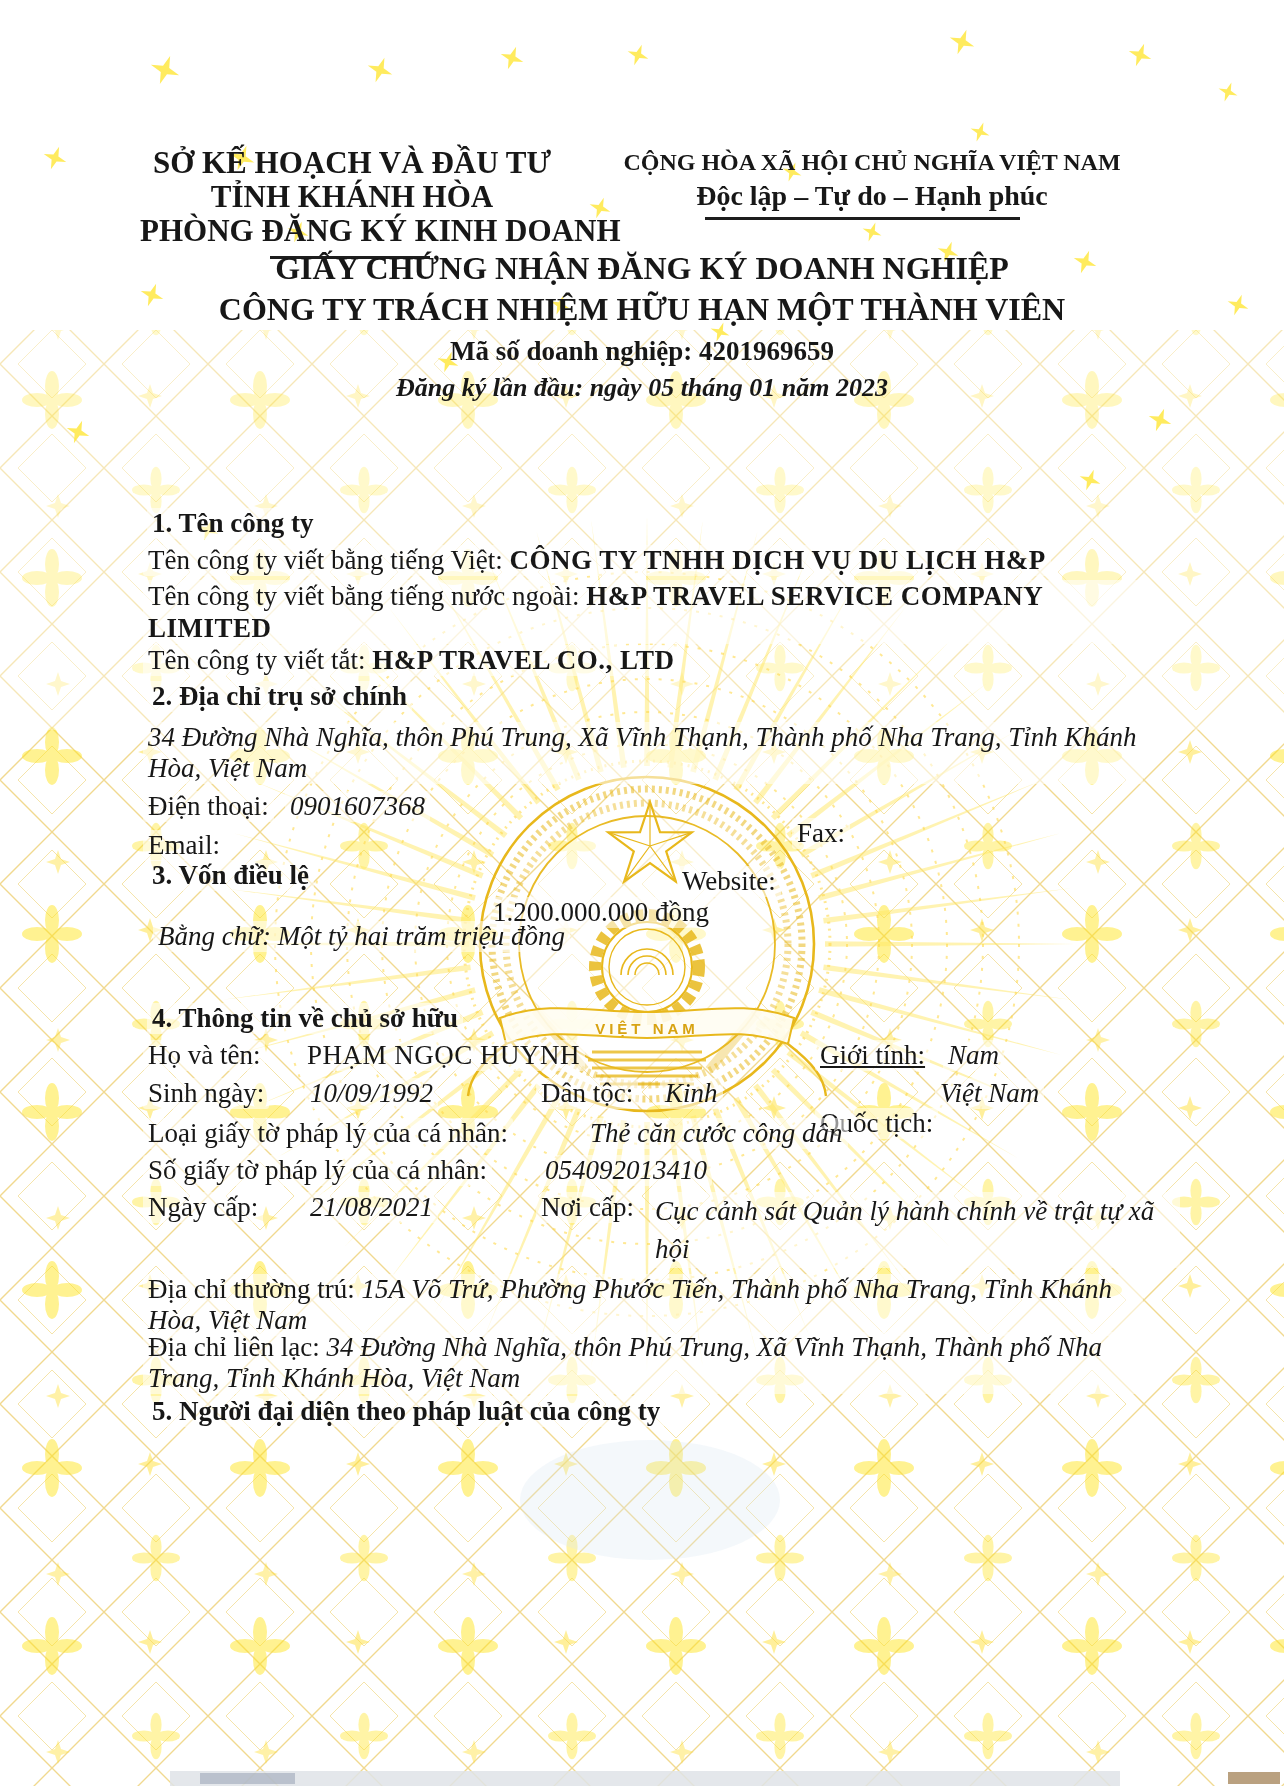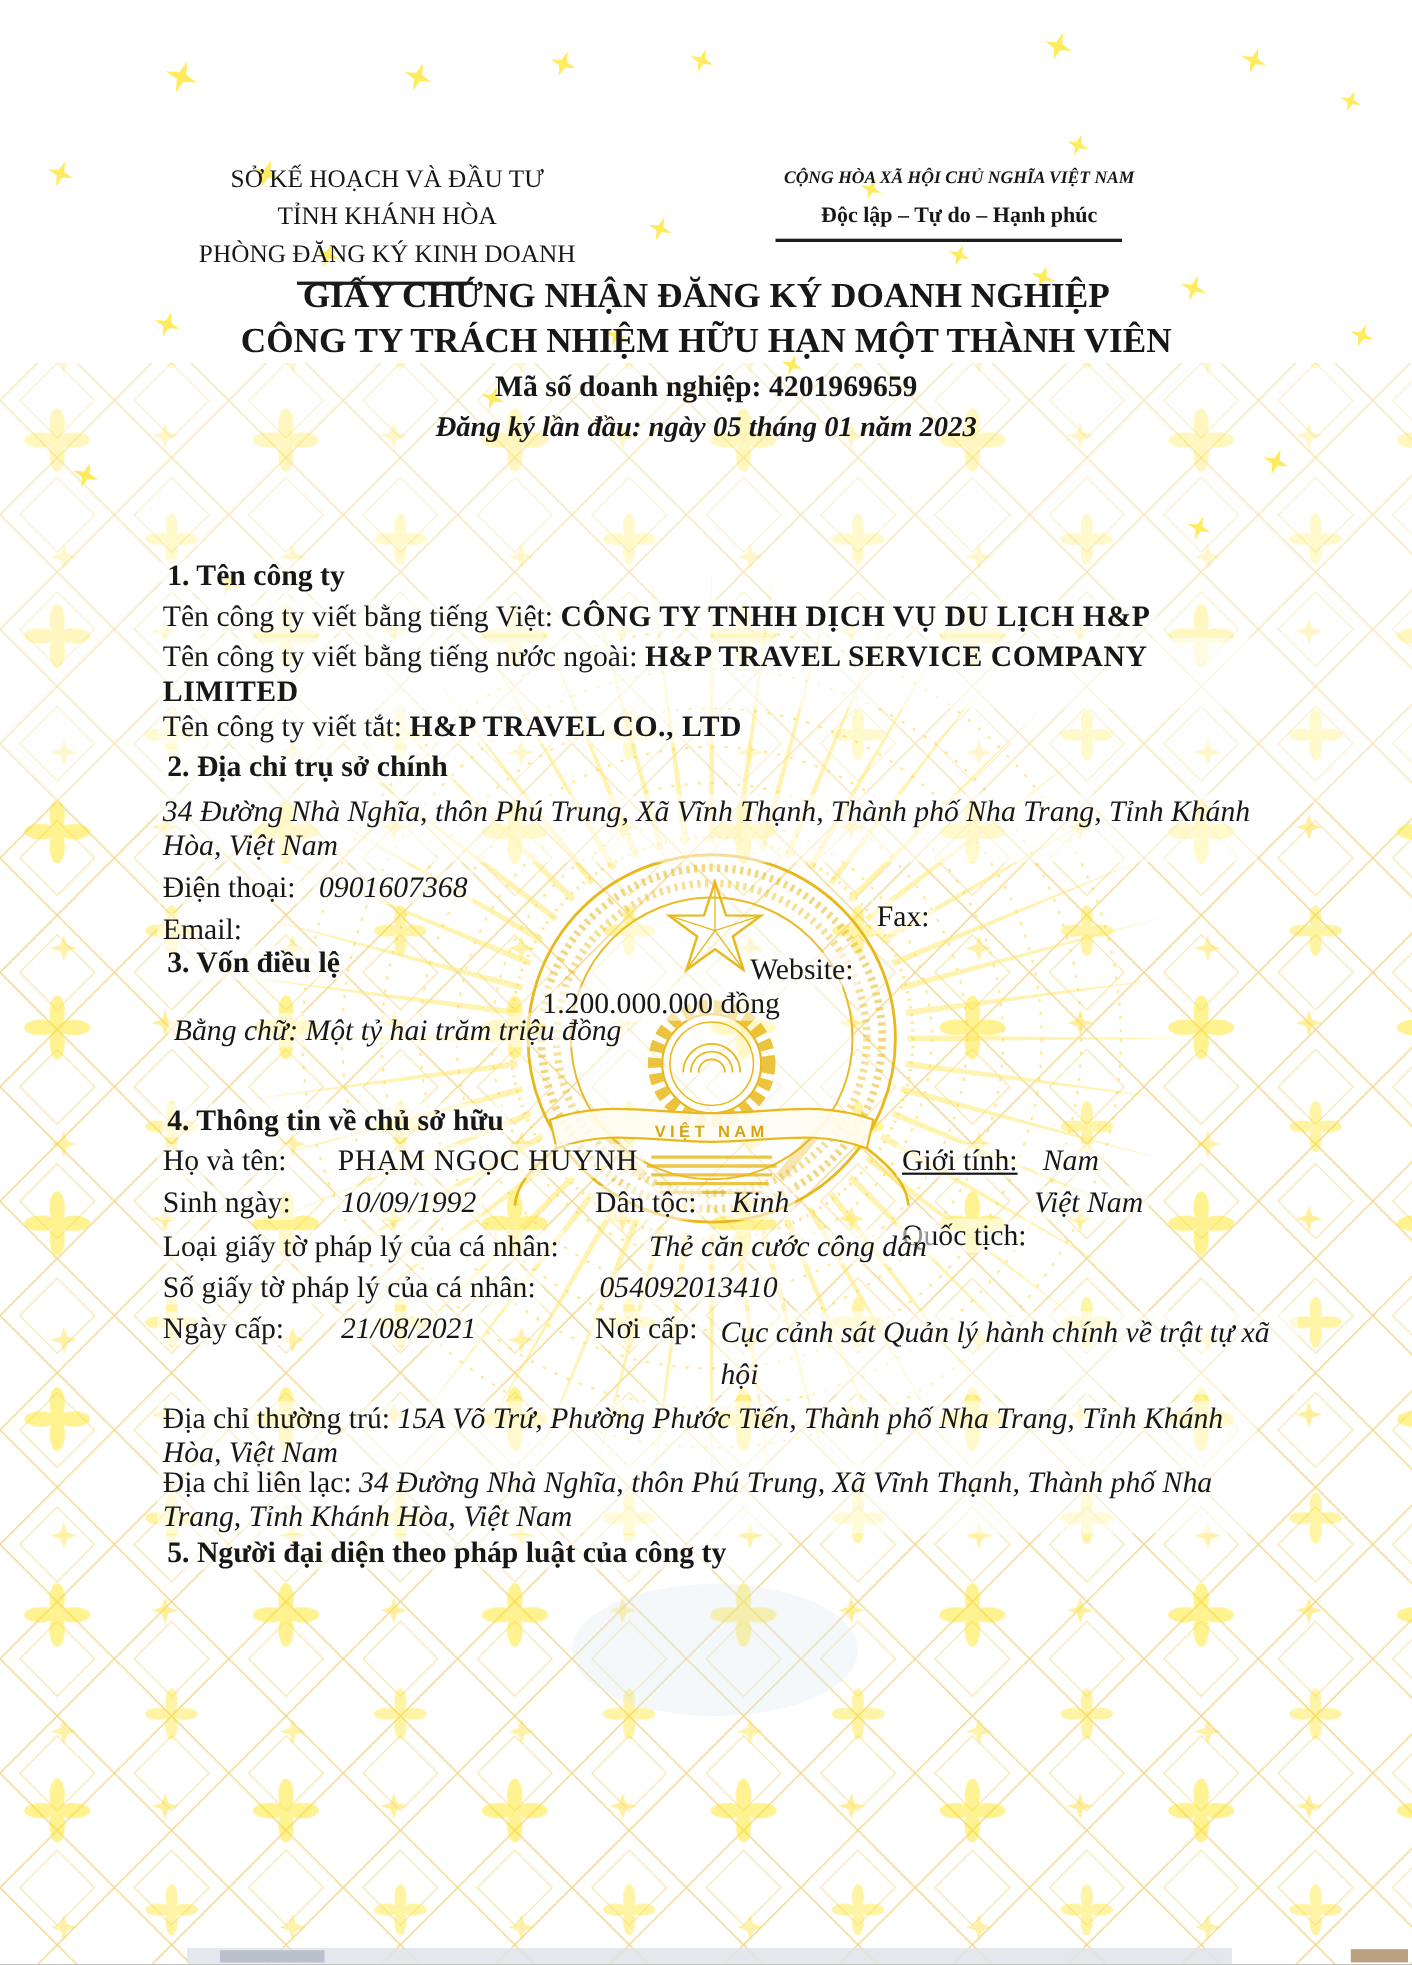--- a/index.html
+++ b/index.html
@@ -7,24 +7,24 @@
         font-family:"Liberation Serif","DejaVu Serif",serif;color:#171717;}
   svg.decor{position:absolute;left:0;top:0;z-index:0;}
   .t{position:absolute;z-index:2;font-size:27px;line-height:1.15;white-space:nowrap;
      background:rgba(255,255,255,.55);padding:0 5px;margin-left:-5px;border-radius:3px;}
   .para{white-space:normal;line-height:31px;}
   .b{font-weight:bold;}
   .i{font-style:italic;}
   .caps-val{font-weight:bold;letter-spacing:.5px;}
   .center-block{text-align:center;}
   .hline{position:absolute;z-index:2;background:#1d1d1d;height:3px;}
-  .issuer{left:140px;top:146px;width:424px;font-weight:normal;font-size:23px;line-height:34px;}
+  .issuer{left:140px;top:146px;width:424px;font-weight:bold;font-size:31px;line-height:34px;}
   .national{left:622px;top:146px;width:500px;font-weight:bold;}
-  .nat1{font-size:16px;line-height:32px;font-style:italic;}
-  .nat2{font-size:20px;line-height:36px;}
+  .nat1{font-size:24px;line-height:32px;}
+  .nat2{font-size:28px;line-height:36px;}
   .title-line{left:0;width:1284px;text-align:center;font-weight:bold;font-size:32px;background:none;}
   .code-line{left:0;width:1284px;text-align:center;font-weight:bold;font-size:27px;background:none;}
   .reg-line{left:0;width:1284px;text-align:center;font-weight:bold;font-style:italic;font-size:26px;background:none;}
 </style>
 </head>
 <body>
 
 <div class="page">
 
   <svg class="decor" width="1284" height="1786" viewBox="0 0 1284 1786">

